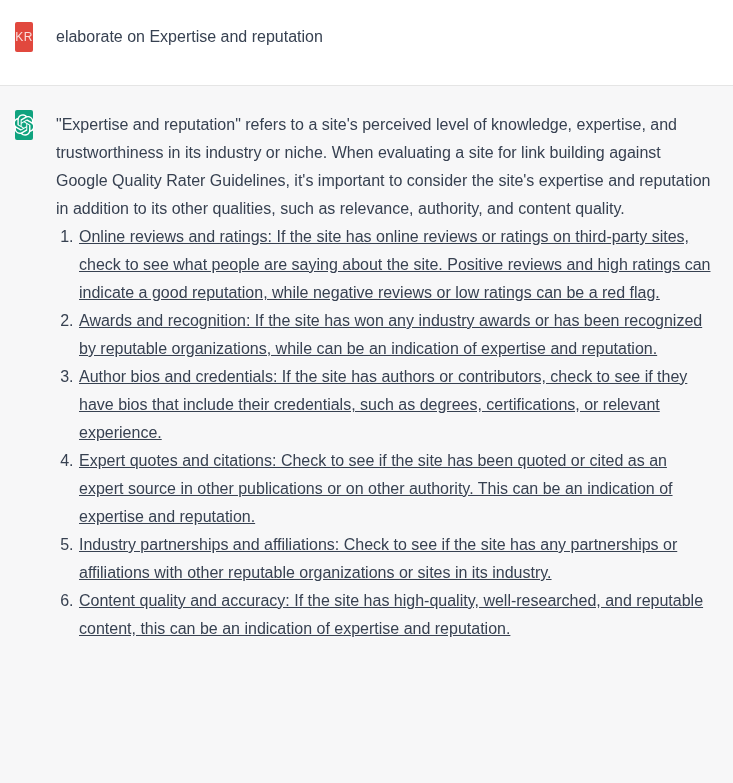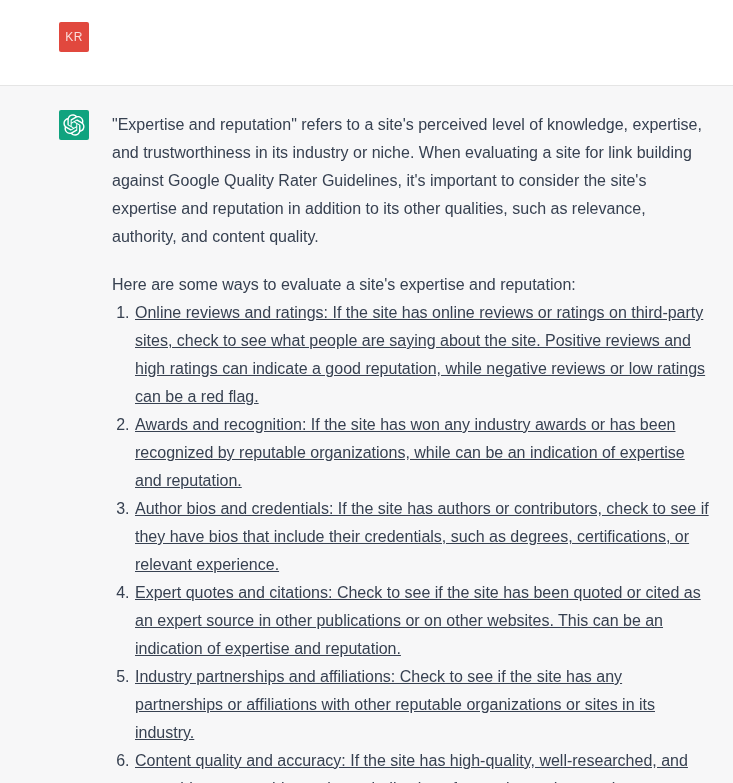--- a/index.html
+++ b/index.html
@@ -27,28 +27,27 @@
     display: flex;
     align-items: flex-start;
     gap: 23px;
     padding: 22px 21px 0 15px;
   }
   .message-row.assistant .message-inner {
     padding-top: 24px;
   }
 
   .avatar {
-    width: 30px;
+    width: 18px;
     height: 30px;
     border-radius: 2px;
     flex-shrink: 0;
     display: flex;
     align-items: center;
     justify-content: center;
-    margin-left: 44px;
   }
   .avatar.user-avatar {
     color: rgba(255,255,255,0.82);
     font-size: 12px;
     letter-spacing: 0.3px;
     font-weight: 400;
   }
   .avatar.bot-avatar svg { width: 22px; height: 22px; display: block; }
 
   .message-content {
@@ -74,44 +73,44 @@
   }
 </style>
 </head>
 <body>
 
 <div class="chat-thread">
 
   <div class="message-row user">
     <div class="message-inner">
       <div class="avatar user-avatar" style="background: rgb(225, 72, 62);">KR</div>
+      <div class="message-content">elaborate on Expertise and reputation</div>
     </div>
   </div>
 
   <div class="message-row assistant">
     <div class="message-inner">
       <div class="avatar bot-avatar" style="background: rgb(16, 163, 127);">
         <span>
           <svg viewBox="0 0 41 41" fill="#ffffff" xmlns="http://www.w3.org/2000/svg">
             <path d="M37.5324 16.8707C37.9808 15.5241 38.1363 14.0974 37.9886 12.6859C37.8409 11.2744 37.3934 9.91076 36.676 8.68622C35.6126 6.83404 33.9882 5.3676 32.0373 4.4985C30.0864 3.62941 27.9098 3.40259 25.8215 3.85078C24.8796 2.7893 23.7219 1.94125 22.4257 1.36341C21.1295 0.785575 19.7249 0.491269 18.3058 0.500197C16.1708 0.495044 14.0893 1.16803 12.3614 2.42214C10.6335 3.67624 9.34853 5.44666 8.6917 7.47815C7.30085 7.76286 5.98686 8.3414 4.8377 9.17505C3.68854 10.0087 2.73073 11.0782 2.02839 12.312C0.956464 14.1591 0.498905 16.2988 0.721698 18.4228C0.944492 20.5467 1.83612 22.5449 3.268 24.1293C2.81966 25.4759 2.66413 26.9026 2.81182 28.3141C2.95951 29.7256 3.40701 31.0892 4.12437 32.3138C5.18791 34.1659 6.8123 35.6322 8.76321 36.5013C10.7141 37.3704 12.8907 37.5973 14.9789 37.1492C15.9208 38.2107 17.0786 39.0587 18.3747 39.6366C19.6709 40.2144 21.0755 40.5087 22.4946 40.4998C24.6307 40.5054 26.7133 39.8321 28.4418 38.5772C30.1704 37.3223 31.4556 35.5506 32.1119 33.5179C33.5027 33.2332 34.8167 32.6547 35.9659 31.821C37.115 30.9874 38.0728 29.9178 38.7752 28.684C39.8458 26.8371 40.3023 24.6979 40.0789 22.5748C39.8556 20.4517 38.9639 18.4544 37.5324 16.8707ZM22.4978 37.8849C20.7443 37.8874 19.0459 37.2733 17.6994 36.1501C17.7601 36.117 17.8666 36.0586 17.936 36.016L25.9004 31.4156C26.1003 31.3019 26.2663 31.137 26.3813 30.9378C26.4964 30.7386 26.5563 30.5124 26.5549 30.2825V19.0542L29.9213 20.998C29.9389 21.0068 29.9541 21.0198 29.9656 21.0359C29.977 21.052 29.9842 21.0707 29.9867 21.0902V30.3889C29.9842 32.375 29.1946 34.2791 27.7909 35.6841C26.3872 37.0892 24.4838 37.8806 22.4978 37.8849ZM6.39227 31.0064C5.51397 29.4888 5.19742 27.7107 5.49804 25.9832C5.55718 26.0187 5.66048 26.0818 5.73461 26.1244L13.699 30.7248C13.8975 30.8408 14.1233 30.902 14.3532 30.902C14.583 30.902 14.8088 30.8408 15.0073 30.7248L24.731 25.1103V28.9979C24.7321 29.0177 24.7283 29.0376 24.7199 29.0556C24.7115 29.0736 24.6988 29.0893 24.6829 29.1012L16.6317 33.7497C14.9096 34.7416 12.8643 35.0097 10.9447 34.4954C9.02506 33.9811 7.38785 32.7263 6.39227 31.0064ZM4.29707 13.6194C5.17156 12.0998 6.55279 10.9364 8.19885 10.3327C8.19885 10.4013 8.19491 10.5228 8.19491 10.6071V19.808C8.19351 20.0378 8.25334 20.2638 8.36823 20.4629C8.48312 20.6619 8.64893 20.8267 8.84863 20.9404L18.5723 26.5542L15.206 28.4979C15.1894 28.5089 15.1703 28.5155 15.1505 28.5173C15.1307 28.5191 15.1107 28.516 15.0924 28.5082L7.04046 23.8557C5.32135 22.8601 4.06716 21.2235 3.55289 19.3046C3.03862 17.3858 3.30624 15.3413 4.29707 13.6194ZM31.955 20.0556L22.2312 14.4411L25.5976 12.4981C25.6142 12.4872 25.6333 12.4805 25.6531 12.4787C25.6729 12.4769 25.6928 12.4801 25.7111 12.4879L33.7631 17.1364C34.9967 17.849 36.0017 18.8982 36.6606 20.1613C37.3194 21.4244 37.6047 22.849 37.483 24.2684C37.3613 25.6878 36.8377 27.0432 35.9743 28.1712C35.1109 29.2993 33.9434 30.1523 32.6084 30.6294C32.6084 30.5601 32.6084 30.4386 32.6084 30.3543V21.1543C32.6098 20.9254 32.5498 20.7003 32.4347 20.5023C32.3196 20.3043 32.1537 20.1401 31.955 20.0556ZM35.3055 15.0128C35.2464 14.9765 35.1431 14.9142 35.069 14.8717L27.1045 10.2712C26.906 10.1554 26.6803 10.0943 26.4504 10.0943C26.2206 10.0943 25.9948 10.1554 25.7963 10.2712L16.0726 15.8858V11.9982C16.0715 11.9783 16.0753 11.9585 16.0837 11.9405C16.0921 11.9225 16.1048 11.9068 16.1207 11.8949L24.1719 7.25025C25.4053 6.53903 26.8158 6.19376 28.2383 6.25482C29.6608 6.31589 31.0364 6.78077 32.2044 7.59508C33.3723 8.40939 34.2842 9.53945 34.8334 10.8531C35.3826 12.1667 35.5464 13.6095 35.3055 15.0128ZM14.2424 21.9419L10.8752 19.9981C10.8576 19.9893 10.8423 19.9763 10.8309 19.9602C10.8195 19.9441 10.8122 19.9254 10.8098 19.9058V10.6071C10.8107 9.18295 11.2173 7.78848 11.9819 6.58696C12.7466 5.38544 13.8377 4.42659 15.1275 3.82264C16.4173 3.21869 17.8524 2.99464 19.2649 3.1767C20.6775 3.35876 22.0089 3.93941 23.1034 4.85067C23.0427 4.88379 22.937 4.94215 22.8668 4.98473L14.9024 9.58517C14.7025 9.69878 14.5366 9.86356 14.4215 10.0626C14.3065 10.2616 14.2466 10.4877 14.2479 10.7175L14.2424 21.9419ZM16.071 17.9991L20.4018 15.4978L24.7325 17.9975V22.9985L20.4018 25.4983L16.071 22.9985V17.9991Z"></path>
           </svg>
         </span>
       </div>
       <div class="message-content">
         <div>
 
         <p>"Expertise and reputation" refers to a site's perceived level of knowledge, expertise, and trustworthiness in its industry or niche. When evaluating a site for link building against Google Quality Rater Guidelines, it's important to consider the site's expertise and reputation in addition to its other qualities, such as relevance, authority, and content quality.</p>
-            <p>Here are some ways to evaluate a site's expertise and reputation:</p>
           </div>
         <ol>
 
         <li>Online reviews and ratings: If the site has online reviews or ratings on third-party sites, check to see what people are saying about the site. Positive reviews and high ratings can indicate a good reputation, while negative reviews or low ratings can be a red flag.</li>
             <li>Awards and recognition: If the site has won any industry awards or has been recognized by reputable organizations, while can be an indication of expertise and reputation.</li>
             <li>Author bios and credentials: If the site has authors or contributors, check to see if they have bios that include their credentials, such as degrees, certifications, or relevant experience.</li>
-            <li>Expert quotes and citations: Check to see if the site has been quoted or cited as an expert source in other publications or on other websites. This can be an indication of expertise and reputation.</li>
+            <li>Expert quotes and citations: Check to see if the site has been quoted or cited as an expert source in other publications or on other authority. This can be an indication of expertise and reputation.</li>
             <li>Industry partnerships and affiliations: Check to see if the site has any partnerships or affiliations with other reputable organizations or sites in its industry.</li>
             <li>Content quality and accuracy: If the site has high-quality, well-researched, and reputable content, this can be an indication of expertise and reputation.</li>
           </ol>
       </div>
     </div>
   </div>
 
 </div>
 
 </body></html>

